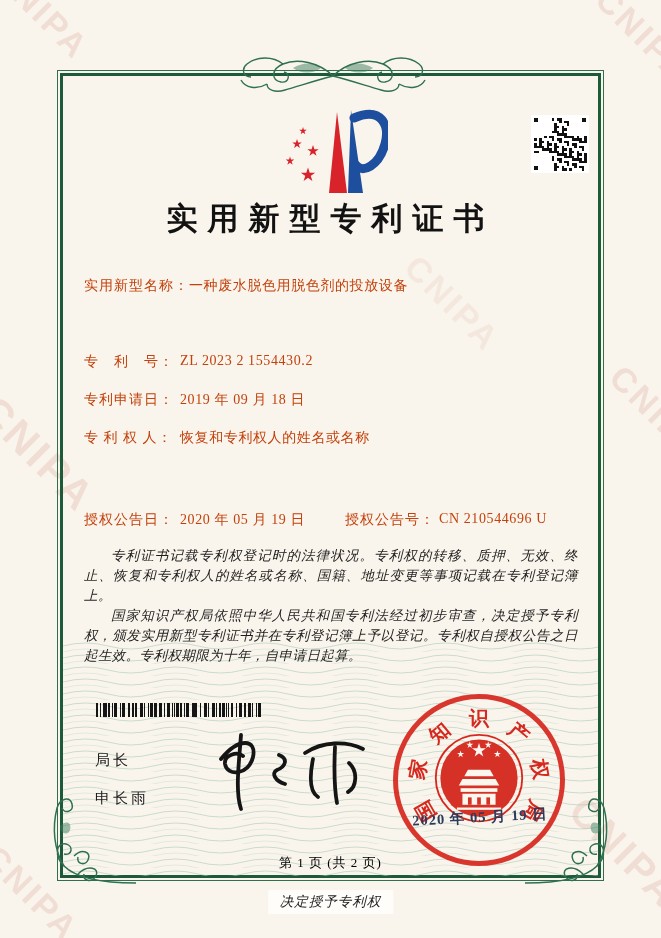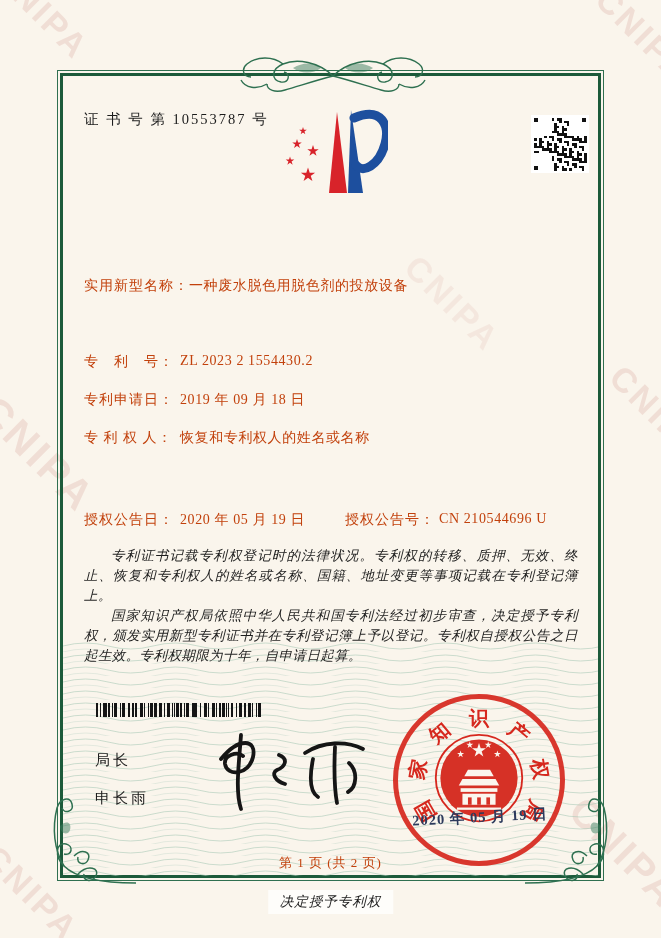--- a/index.html
+++ b/index.html
@@ -75,21 +75,21 @@
   .sc3{transform:rotate(-40deg)  translateY(-62px);}
   .sc4{transform:rotate(0deg)    translateY(-62px);}
   .sc5{transform:rotate(40deg)   translateY(-62px);}
   .sc6{transform:rotate(80deg)   translateY(-62px);}
   .sc7{transform:rotate(120deg)  translateY(-62px);}
   .emblem{position:absolute;left:50%;top:50%;width:92px;height:96px;transform:translate(-50%,-52%);}
   .seal-date{position:absolute;left:385px;top:808px;width:190px;text-align:center;
              font-size:14.5px;font-weight:600;color:#2c3a5c;letter-spacing:1px;transform:rotate(-3deg);}
 
   .page-num{position:absolute;left:0;top:854px;width:661px;text-align:center;
-            font-size:13px;letter-spacing:1px;color:#c2410c;}
+            font-size:13px;letter-spacing:1px;color:#000000;}
   .footer-note{position:absolute;left:50%;top:890px;transform:translateX(-50%);
                background:#fefdfa;padding:3px 12px;font-style:italic;font-size:13.5px;
                letter-spacing:1px;color:#1c1c1c;white-space:nowrap;}
 </style>
 </head>
 <body>
 
 <div class="canvas">
 
   <span class="wm wm1">CNIPA</span>
@@ -149,21 +149,20 @@
       <g fill="none" stroke="#2e7050" stroke-width="1.5">
         <path d="M92,97 C64,97 34,94 20,80 C10,70 12,56 22,58 C30,60 28,70 20,68"></path>
         <path d="M20,80 C10,64 8,42 13,22 C16,12 26,10 28,18 C30,26 20,28 18,22"></path>
         <path d="M34,88 C44,78 56,82 52,90 C48,97 38,95 40,88"></path>
         <path d="M30,70 C38,62 48,66 44,74 C41,80 32,78 34,71"></path>
       </g>
       <path d="M16,40 C22,34 28,36 26,44 C24,50 16,48 16,40 Z" fill="#3c7d5d" opacity="0.5"></path>
     </svg>
   </div>
 
-  <div class="cert-no">证 书 号 第 10553787 号</div>
 
   <div class="logo">
     <svg width="110" height="95" viewBox="0 0 110 95">
       <defs>
         <path id="st" d="M0,-1 L0.588,0.809 L-0.951,-0.309 L0.951,-0.309 L-0.588,0.809 Z" fill="#d8232a"></path>
       </defs>
       <polygon points="59,8 51,89 69,89" fill="#d8232a"></polygon>
       <polygon points="73,6 70,89 85,89" fill="#1d4f9e"></polygon>
       <path d="M76,14 C104,2 112,22 107,40 C101,62 84,70 78,61" fill="none" stroke="#1d4f9e" stroke-width="9" stroke-linecap="round"></path>
       <use href="#st" transform="translate(25,27) scale(4)"></use>
@@ -307,20 +306,21 @@
         <div style="left: 45px; top: 47.5px;"></div>
         <div style="left: 47.5px; top: 47.5px;"></div>
         <div style="left: 20px; top: 50px;"></div>
         <div style="left: 27.5px; top: 50px;"></div>
         <div style="left: 30px; top: 50px;"></div>
         <div style="left: 35px; top: 50px;"></div>
         <div style="left: 47.5px; top: 50px;"></div>
       </div>
   </div>
 
+  <div class="doc-title">实用新型专利证书</div>
 
   <div class="row r1">
     <span class="flabel">实用新型名称：</span><span class="fvalue">一种废水脱色用脱色剂的投放设备</span>
   </div>
   <div class="row r3">
     <span class="flabel">专　利　号：</span><span class="fvalue">ZL 2023 2 1554430.2</span>
   </div>
   <div class="row r4">
     <span class="flabel">专利申请日：</span><span class="fvalue">2019 年 09 月 18 日</span>
   </div>

